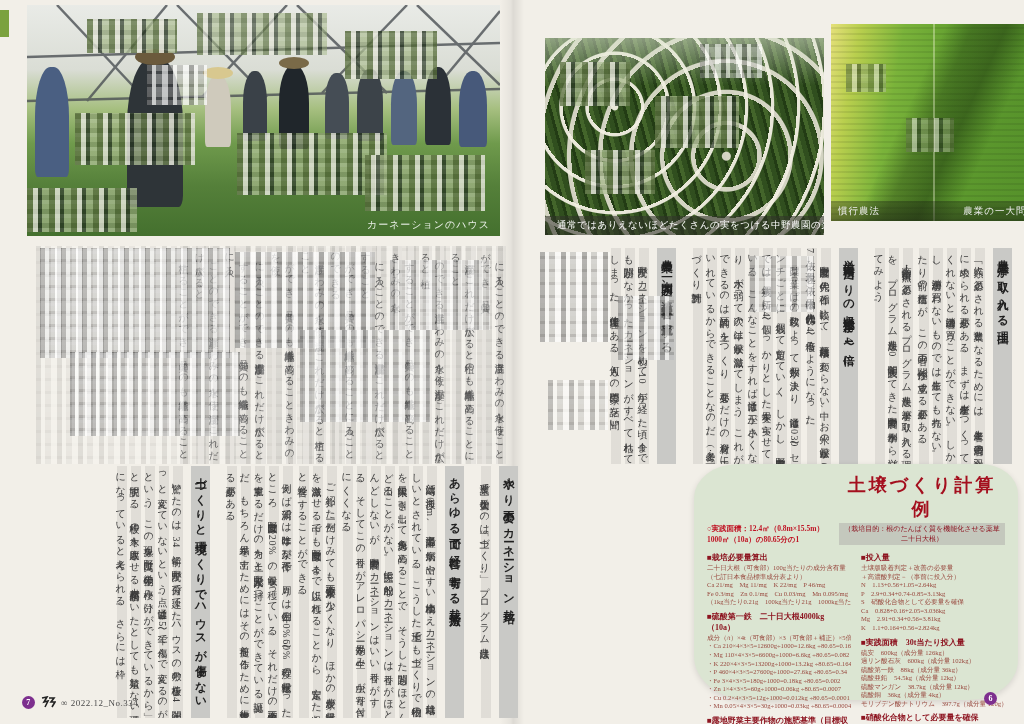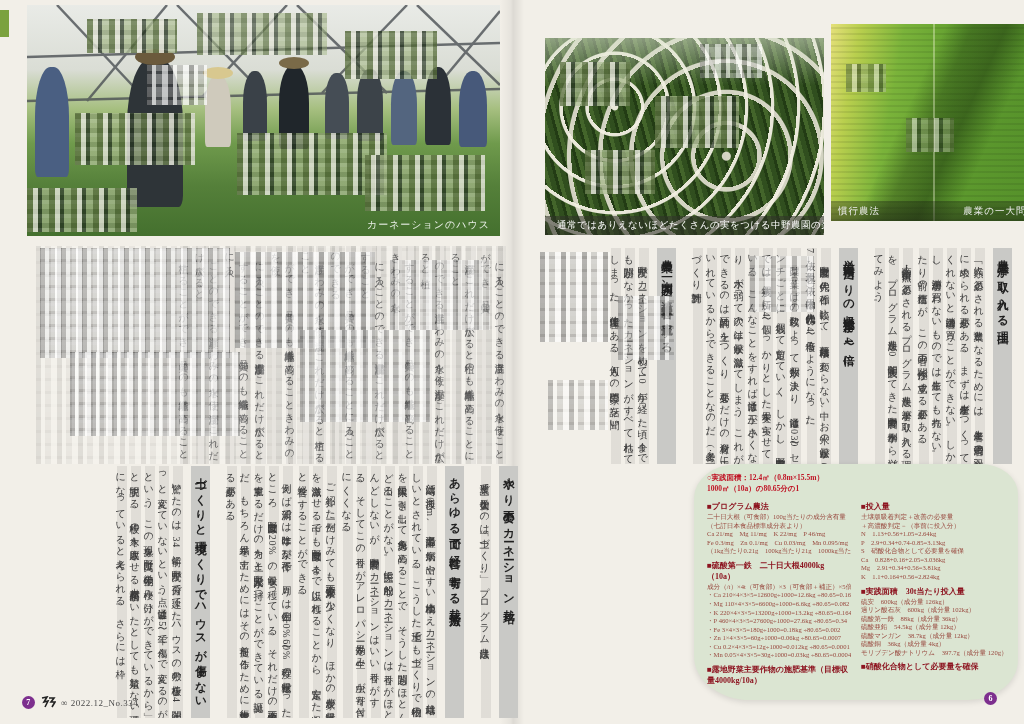--- a/index.html
+++ b/index.html
@@ -190,25 +190,29 @@
         </div>
     </article>
   </div>
 
   <aside id="calcbox">
     <div class="calc-header">
       <div class="calc-intro">
         <div>○実践面積：12.4㎡（0.8m×15.5m）</div>
         <div>1000㎡（10a）の80.65分の1</div>
       </div>
+      <div class="calc-titlewrap">
+        <h2 class="calc-title">土壌づくり計算例</h2>
+        <span class="calc-sub">（栽培目的：根のたんぱく質を機能化させる薬草二十日大根）</span>
+      </div>
     </div>
     <div class="calc-cols">
       <div class="ccol">
         <section class="csec">
-          <h4>■プログラム農法</h4>
+          <h4>■栽培必要量算出</h4>
           <div>
               <div class="cline">二十日大根（可食部）100g当たりの成分含有量</div>
               <div class="cline">（七訂日本食品標準成分表より）</div>
               <div class="cline">Ca 21/mg　Mg 11/mg　K 22/mg　P 46/mg</div>
               <div class="cline">Fe 0.3/mg　Zn 0.1/mg　Cu 0.03/mg　Mn 0.095/mg</div>
               <div class="cline">（1kg当たり0.21g　100kg当たり21g　1000kg当たり0.210kg）</div>
             </div>
         </section>
         <section class="csec">
           <h4>■硫酸第一鉄　二十日大根4000kg（10a）</h4>

